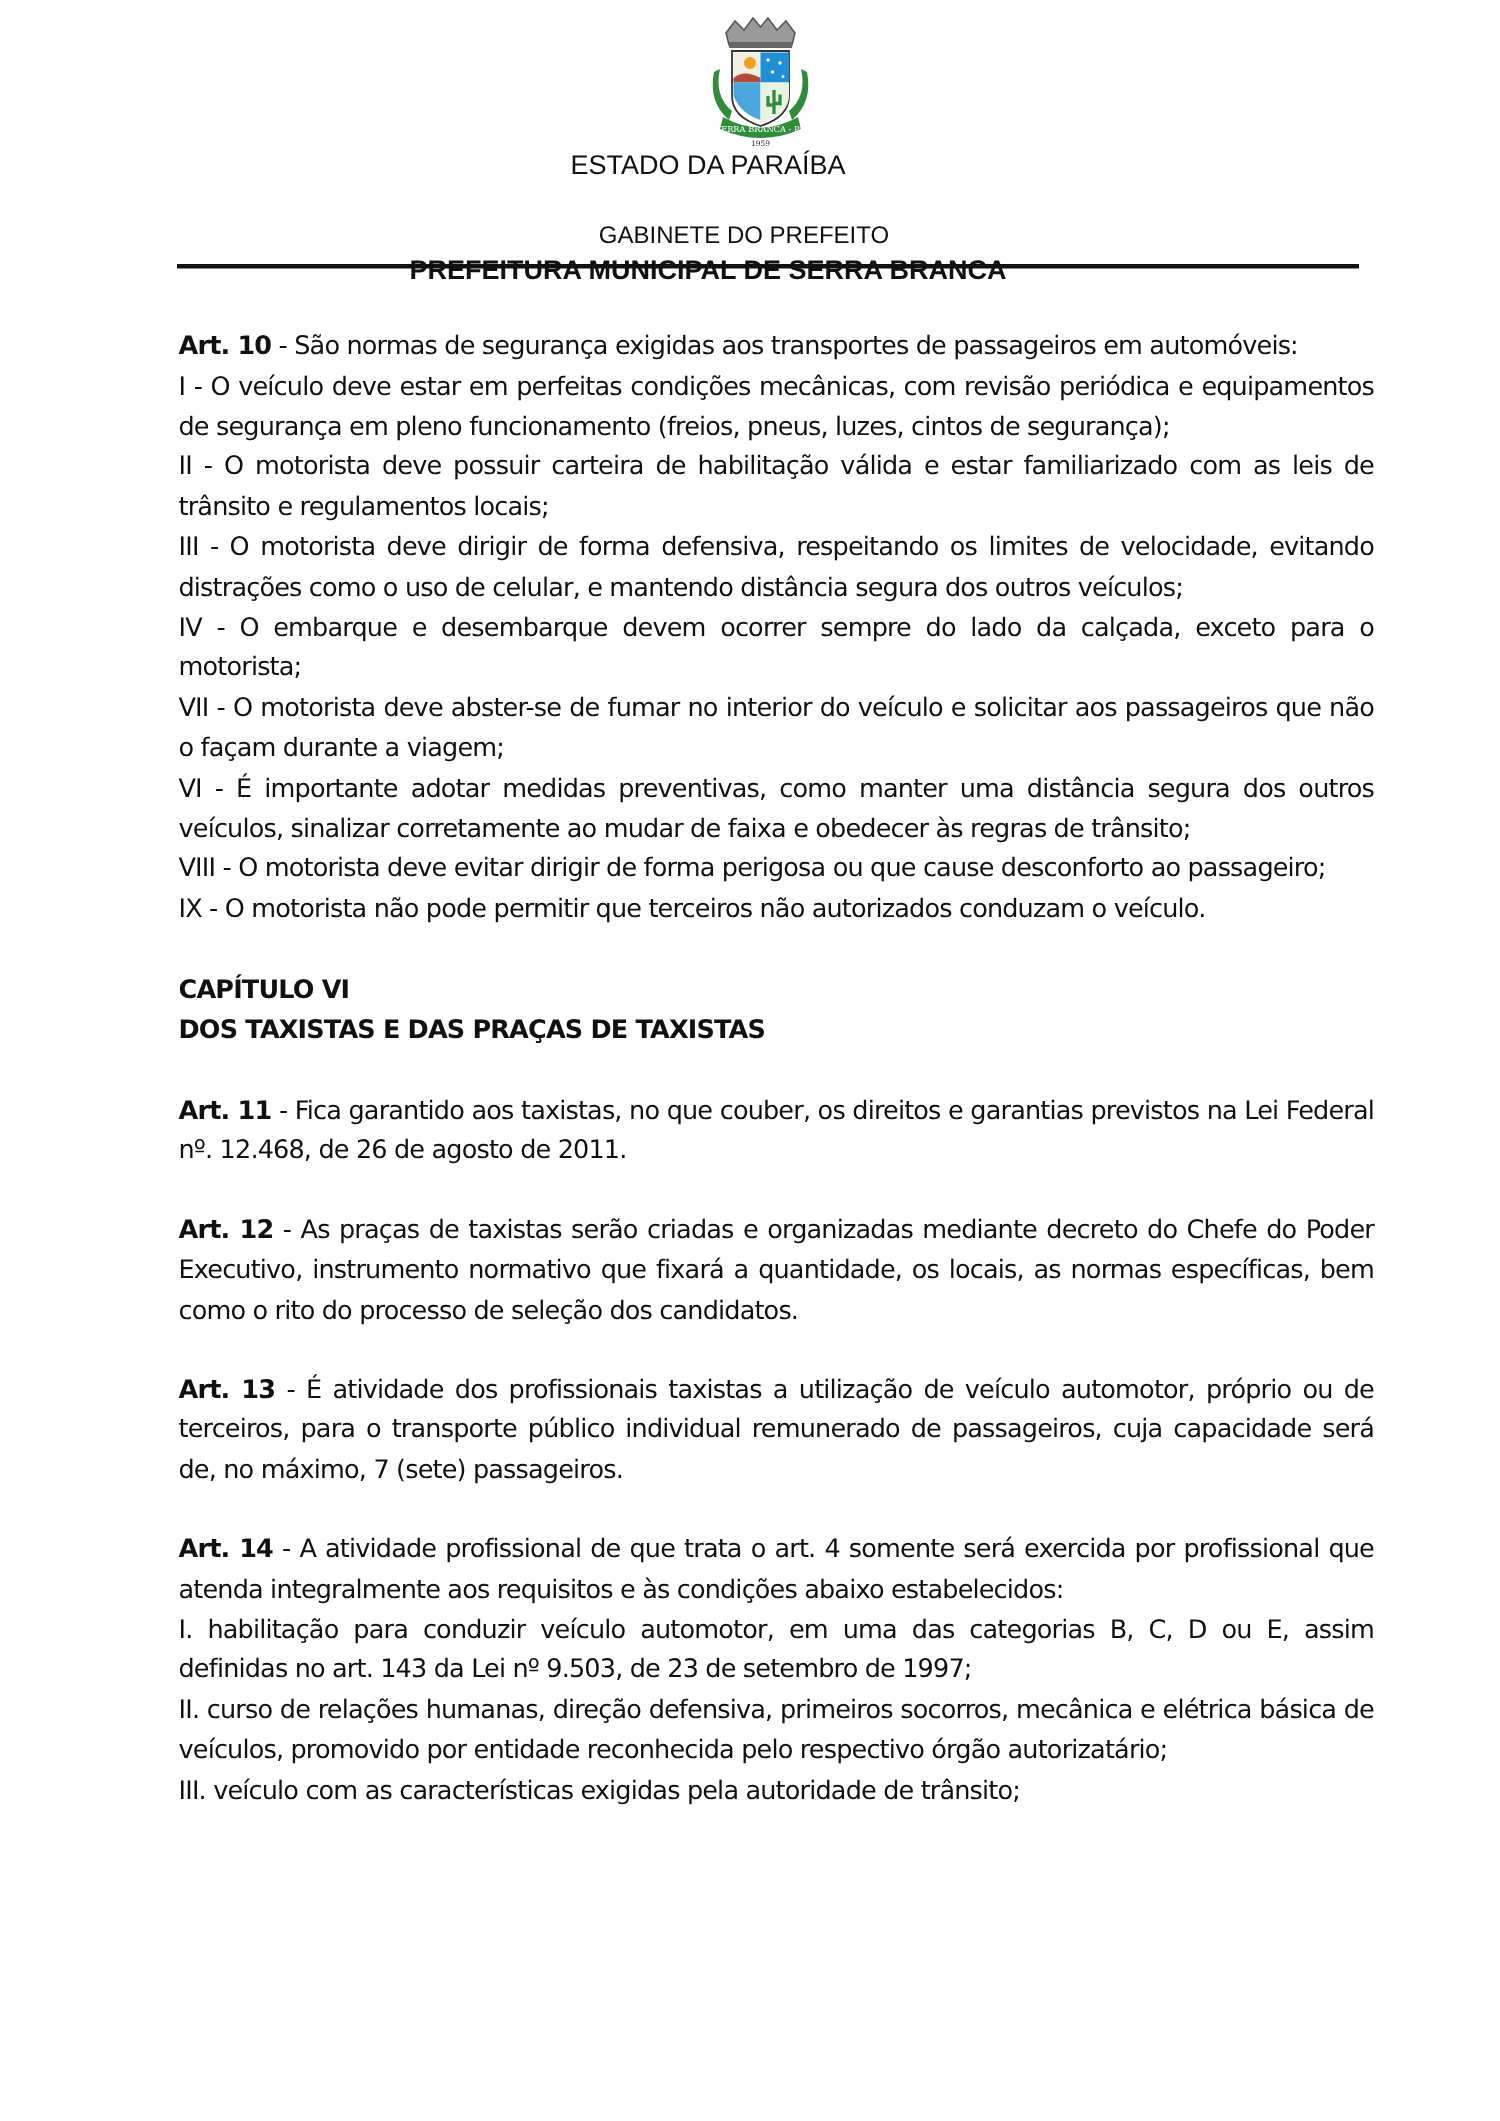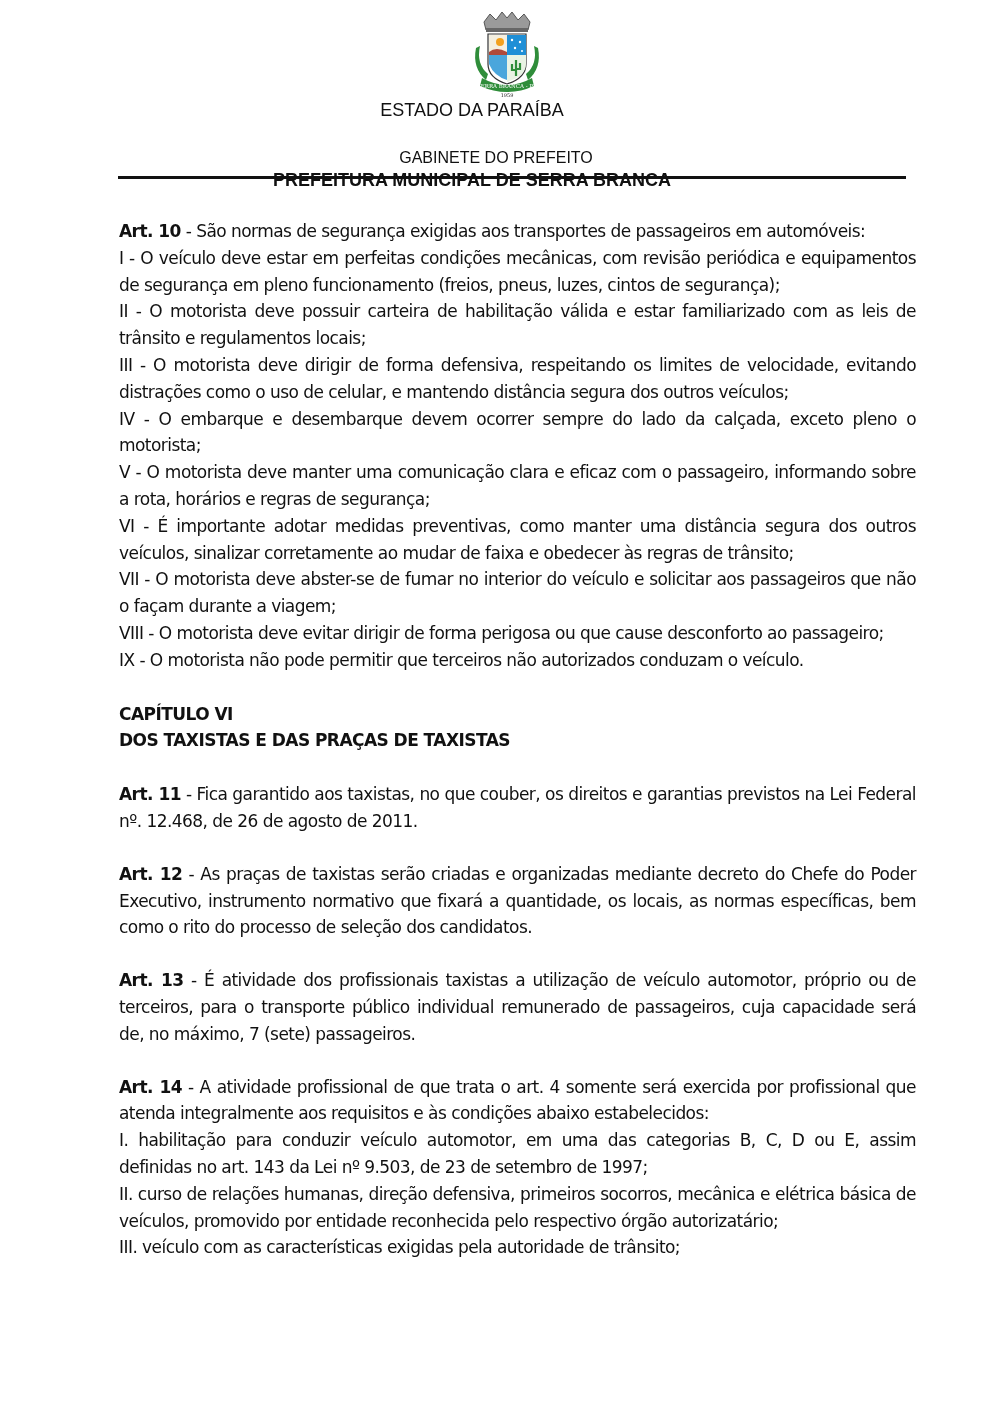--- a/index.html
+++ b/index.html
@@ -52,24 +52,23 @@
 <div class="hdr hdr2">PREFEITURA MUNICIPAL DE SERRA BRANCA</div>
 <div class="hdr hdr3">GABINETE DO PREFEITO</div>
 <div class="rule"></div>
 
 <div class="body">
 
   <p class="p"><b>Art. 10</b><span> - São normas de segurança exigidas aos transportes de passageiros em automóveis:</span></p>
   <p class="p">I - O veículo deve estar em perfeitas condições mecânicas, com revisão periódica e equipamentos de segurança em pleno funcionamento (freios, pneus, luzes, cintos de segurança);</p>
   <p class="p">II - O motorista deve possuir carteira de habilitação válida e estar familiarizado com as leis de trânsito e regulamentos locais;</p>
   <p class="p">III - O motorista deve dirigir de forma defensiva, respeitando os limites de velocidade, evitando distrações como o uso de celular, e mantendo distância segura dos outros veículos;</p>
-  <p class="p">IV - O embarque e desembarque devem ocorrer sempre do lado da calçada, exceto pleno o motorista;</p>
-  <p class="p">V - O motorista deve manter uma comunicação clara e eficaz com o passageiro, informando sobre a rota, horários e regras de segurança;</p>
+  <p class="p">IV - O embarque e desembarque devem ocorrer sempre do lado da calçada, exceto para o motorista;</p>
+  <p class="p">VII - O motorista deve abster-se de fumar no interior do veículo e solicitar aos passageiros que não o façam durante a viagem;</p>
   <p class="p">VI - É importante adotar medidas preventivas, como manter uma distância segura dos outros veículos, sinalizar corretamente ao mudar de faixa e obedecer às regras de trânsito;</p>
-  <p class="p">VII - O motorista deve abster-se de fumar no interior do veículo e solicitar aos passageiros que não o façam durante a viagem;</p>
   <p class="p">VIII - O motorista deve evitar dirigir de forma perigosa ou que cause desconforto ao passageiro;</p>
   <p class="p">IX - O motorista não pode permitir que terceiros não autorizados conduzam o veículo.</p>
 
   <div class="gap"></div>
   <p class="chapter">CAPÍTULO VI</p>
   <p class="chapter">DOS TAXISTAS E DAS PRAÇAS DE TAXISTAS</p>
   <div class="gap"></div>
 
   <p class="p"><b>Art. 11</b><span> - Fica garantido aos taxistas, no que couber, os direitos e garantias previstos na Lei Federal nº. 12.468, de 26 de agosto de 2011.</span></p>
   <div class="gap2"></div>

